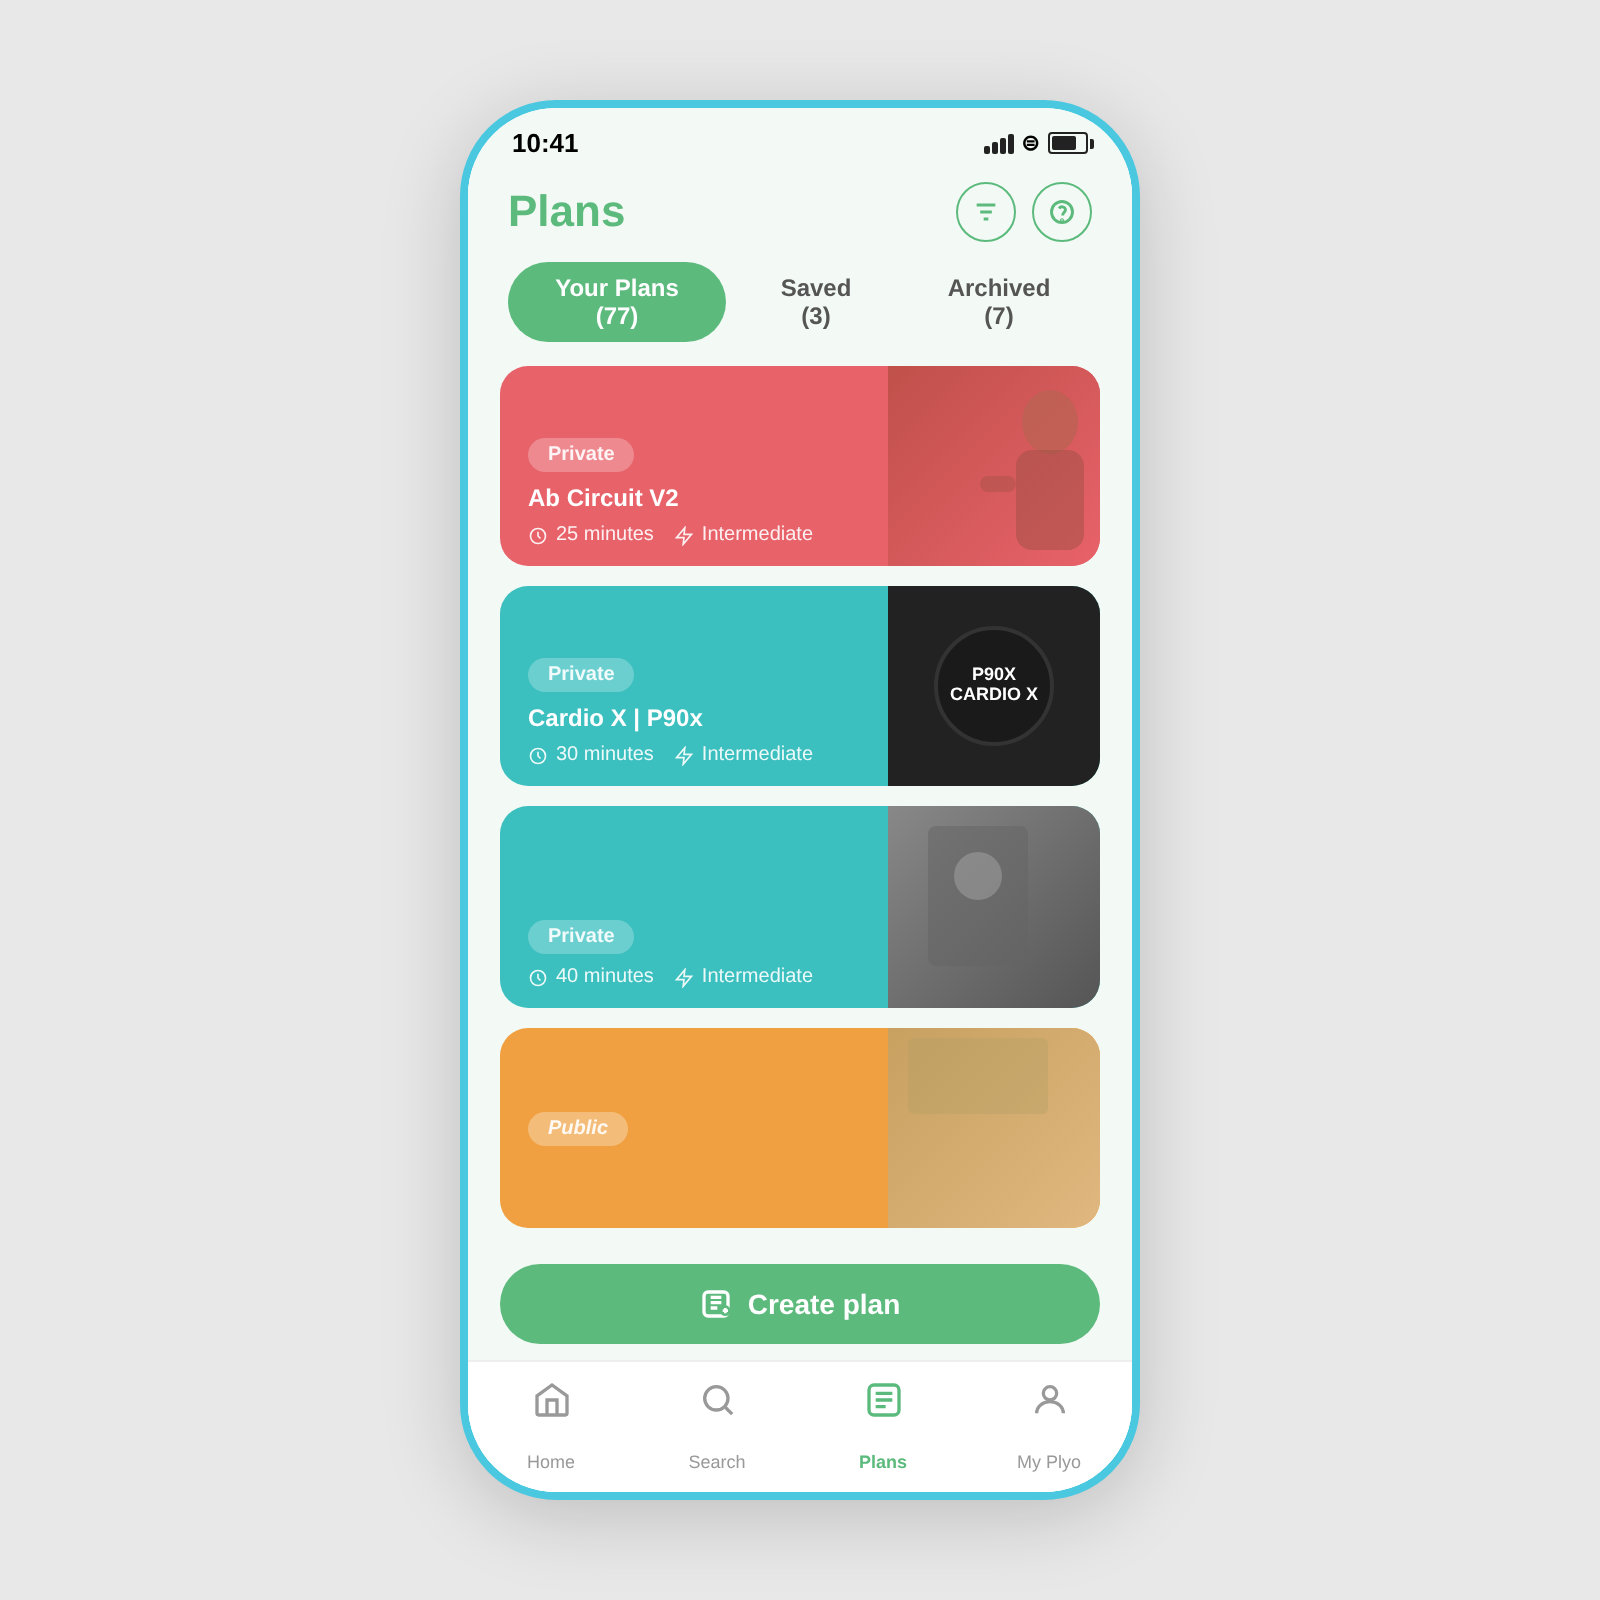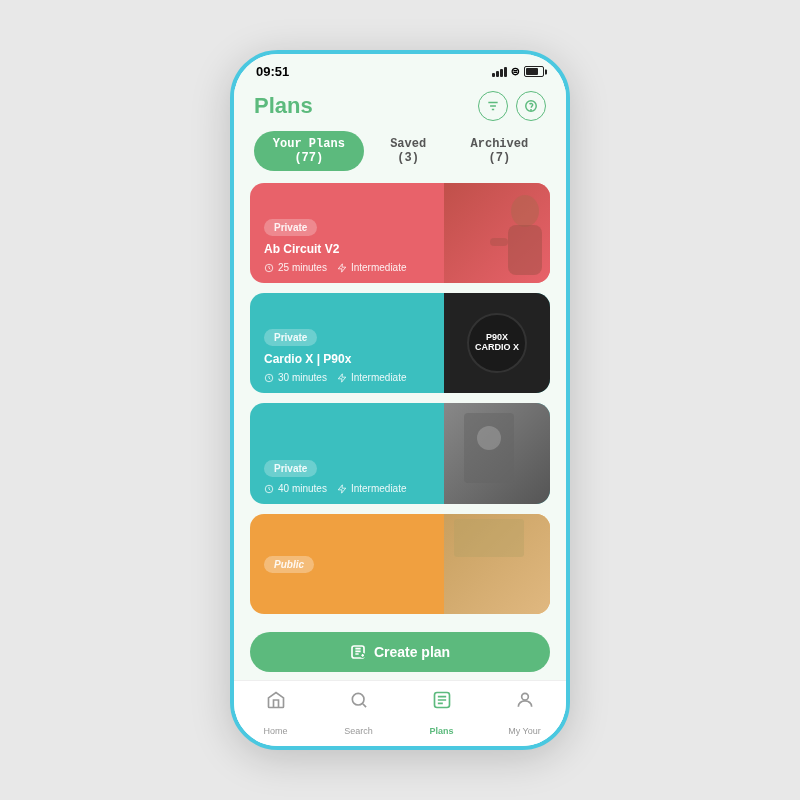--- a/index.html
+++ b/index.html
@@ -83,21 +83,20 @@
       padding: 0 20px 12px 20px;
       gap: 6px;
     }
     .tab {
       padding: 6px 14px;
       border-radius: 20px;
       font-size: 12px;
       font-weight: 600;
       cursor: pointer;
       border: none;
-      font-family: Liberation Mono, monospace;
     }
     .tab-active {
       background: #5cba7d;
       color: #fff;
     }
     .tab-inactive {
       background: transparent;
       color: #555;
     }
 
@@ -239,21 +238,21 @@
     }
     .nav-label-active { color: #5cba7d; font-weight: 700; }
     .nav-icon-active { color: #5cba7d; }
   </style>
 </head>
 <body>
 
 <div class="phone-outer">
 
   <div class="status-bar">
-    <span class="status-time">09:51</span>
+    <span class="status-time">10:41</span>
     <div class="status-icons">
       <div class="signal-bars">
         <div class="bar" style="height:4px"></div>
         <div class="bar" style="height:6px"></div>
         <div class="bar" style="height:8px"></div>
         <div class="bar" style="height:10px"></div>
       </div>
       <span class="wifi-icon">⊜</span>
       <div class="battery-icon">
         <div class="battery-fill"></div>
@@ -424,17 +423,17 @@
         </div>
         <span class="nav-label nav-label-active">Plans</span>
       </div>
       <div class="nav-item">
         <div class="nav-icon">
           <svg width="20" height="20" viewBox="0 0 24 24" fill="none" stroke="#999" stroke-width="2">
             <circle cx="12" cy="8" r="4"></circle>
             <path d="M4 20c0-4 3.6-7 8-7s8 3 8 7"></path>
           </svg>
         </div>
-        <span class="nav-label">My Your</span>
+        <span class="nav-label">My Plyo</span>
       </div>
     </div>
   </div>
 </div>
 
 </body></html>

